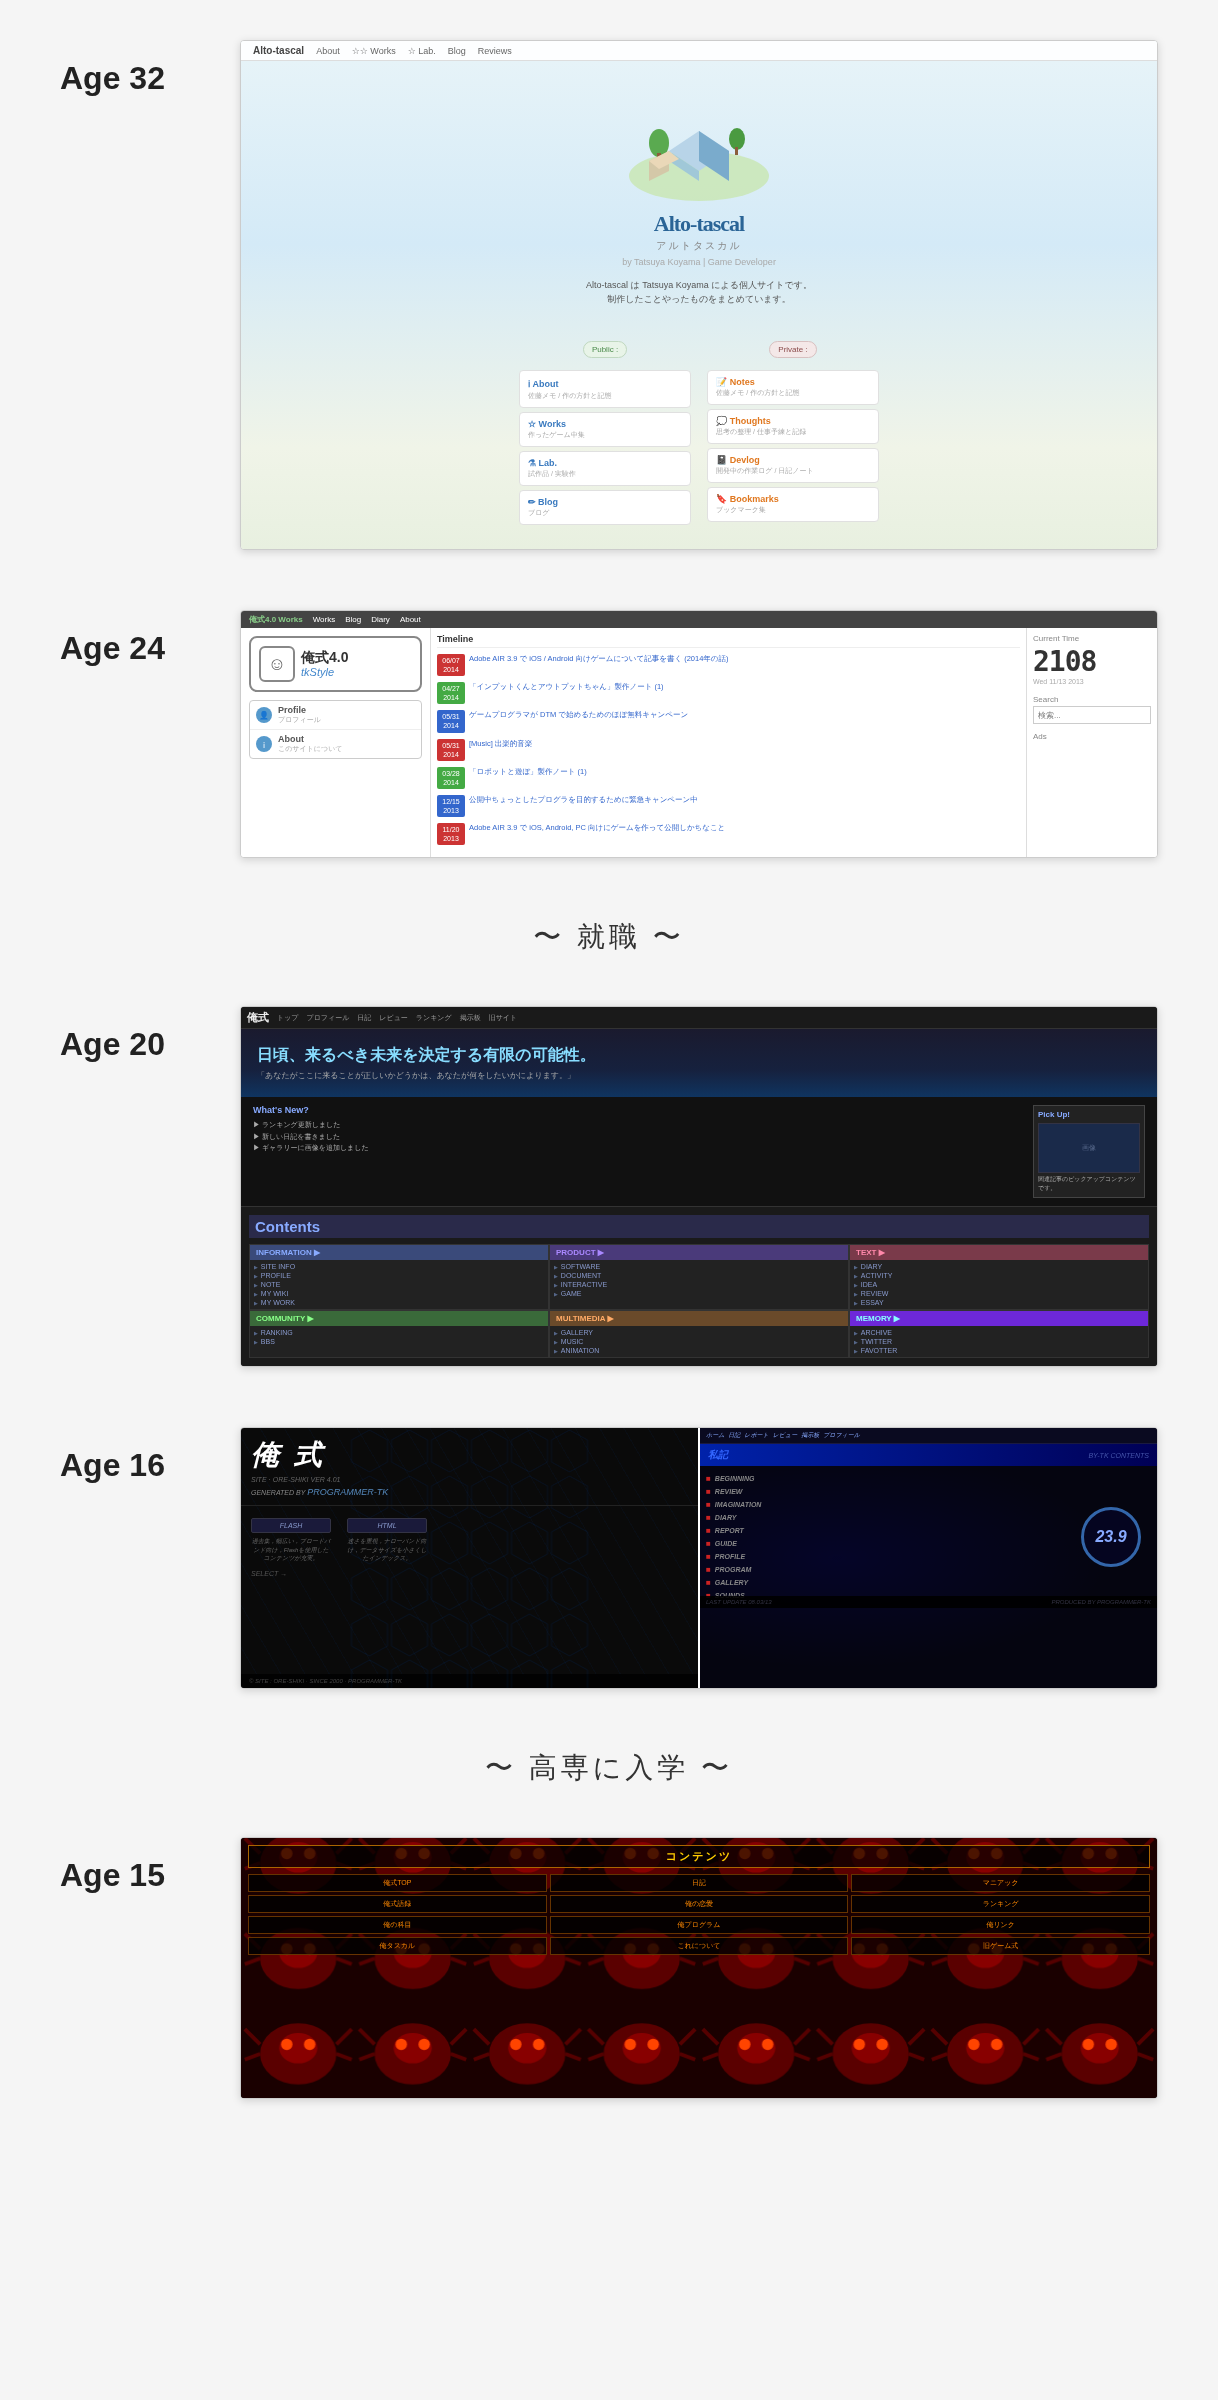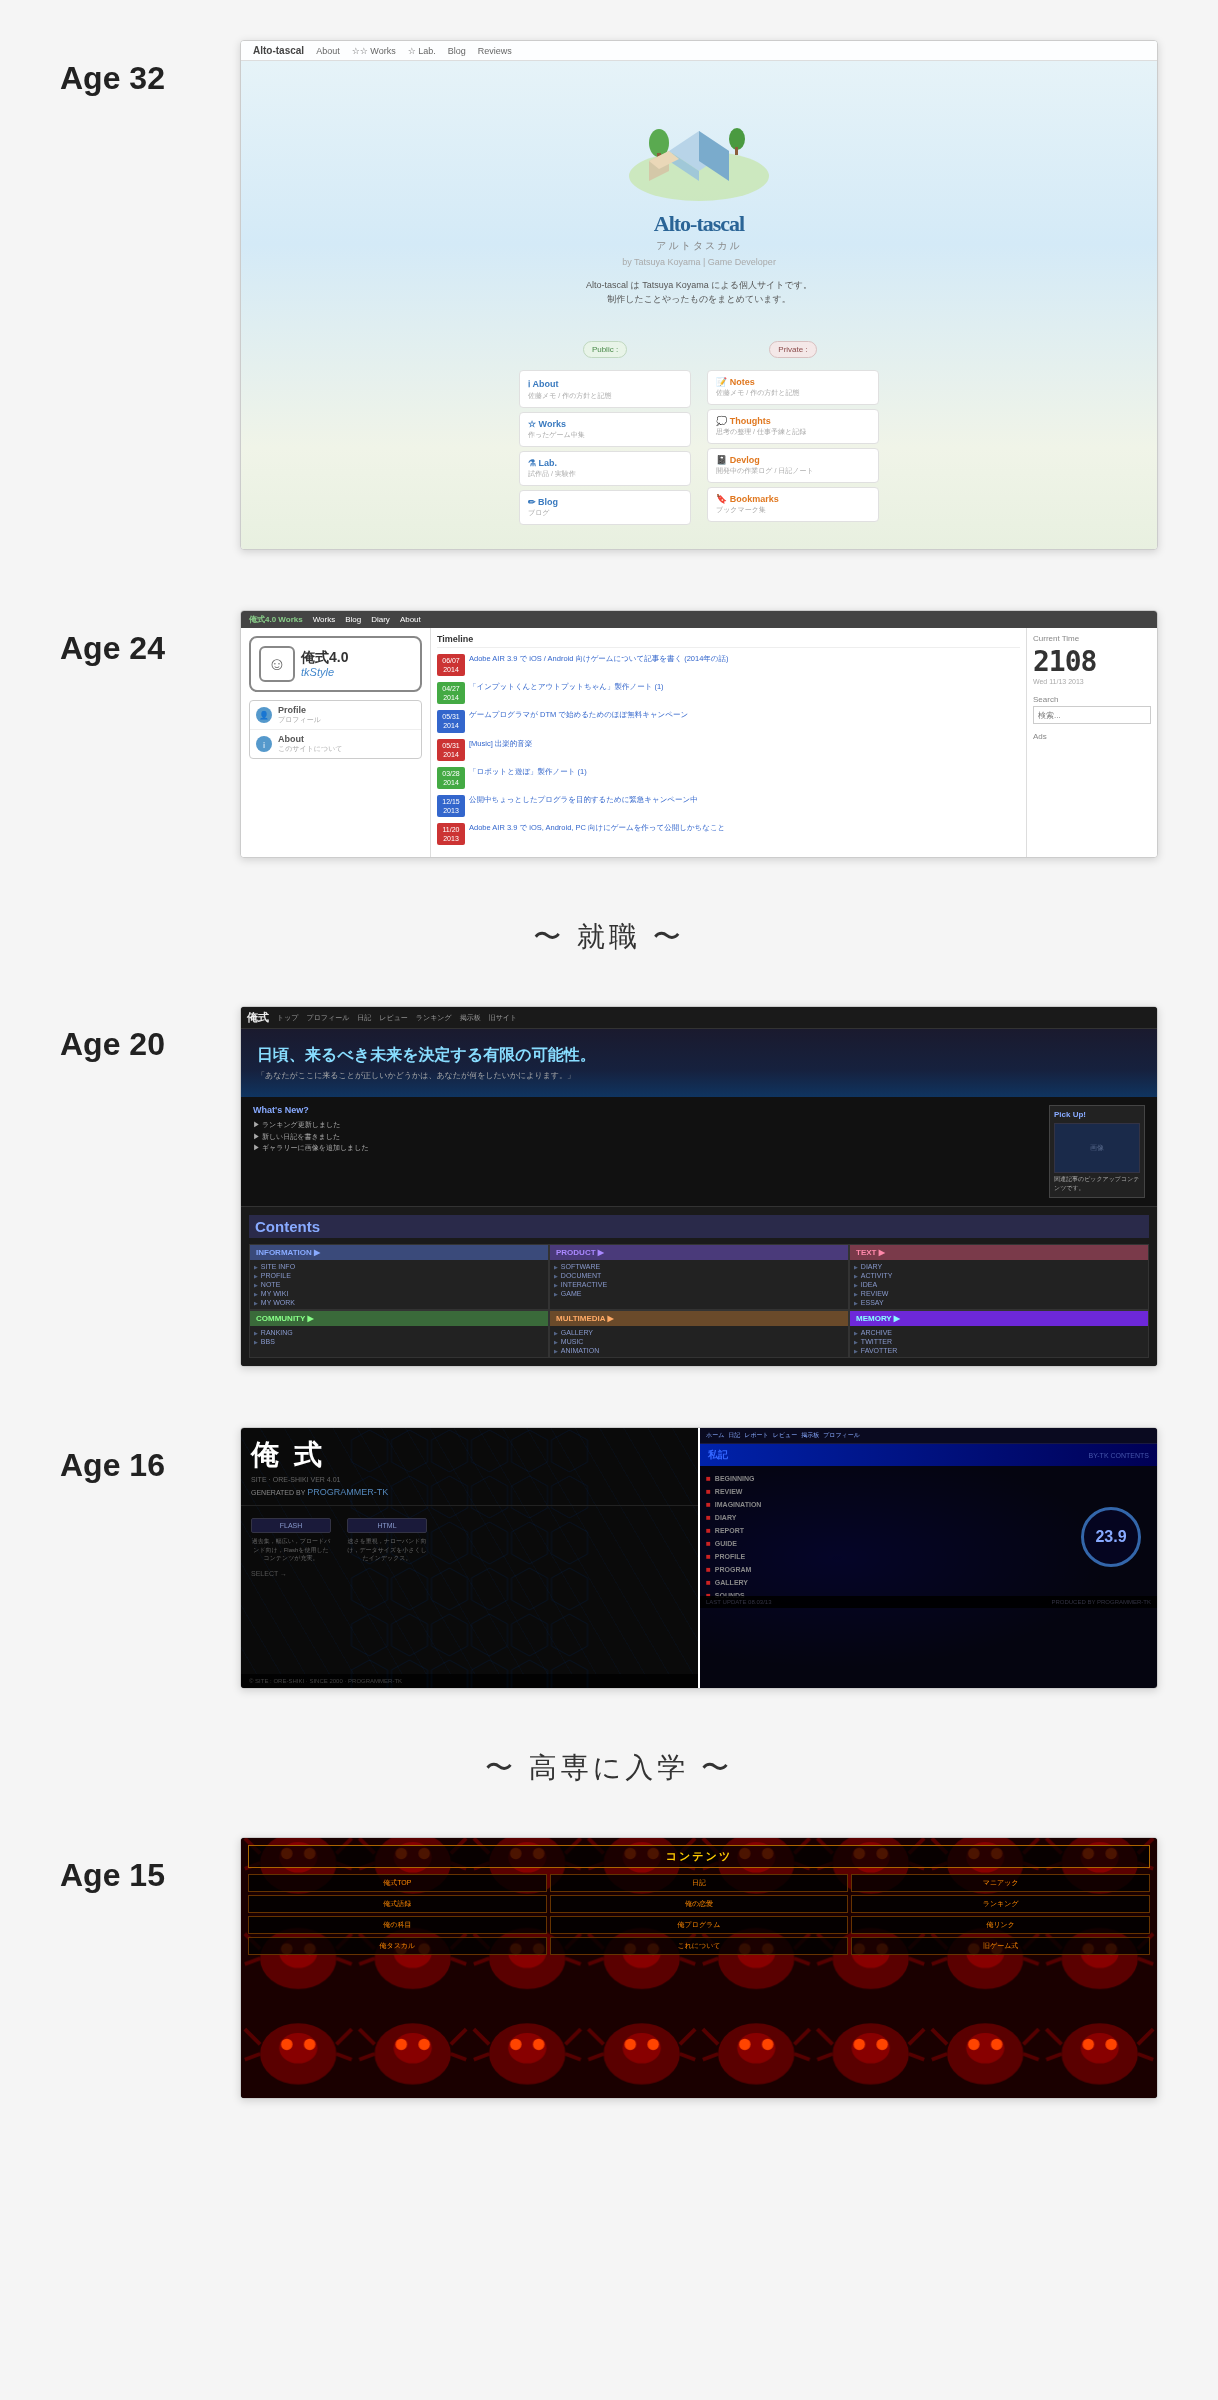--- a/index.html
+++ b/index.html
@@ -430,21 +430,21 @@
     }
 
     .ore20-wn-items {
       font-size: 7px;
       color: #aaa;
       line-height: 1.6;
     }
 
     .ore20-wn-pickup {
       float: right;
-      width: 96px;
+      width: 112px;
       background: #222;
       border: 1px solid #444;
       padding: 4px;
       font-size: 7px;
       color: #aaa;
     }
 
     .ore20-contents {
       padding: 8px;
       background: #1a1a1a;
@@ -498,20 +498,21 @@
     .ore20-section-item::before {
       content: '▶';
       font-size: 5px;
       color: #556688;
     }
 
     
     .age16-container {
       display: flex;
       gap: 2px;
+      font-style: italic;
     }
 
     .ore16-left {
       flex: 1;
       background: #0a0a0a;
       color: #ccc;
       padding: 0;
       min-height: 260px;
       position: relative;
       overflow: hidden;

